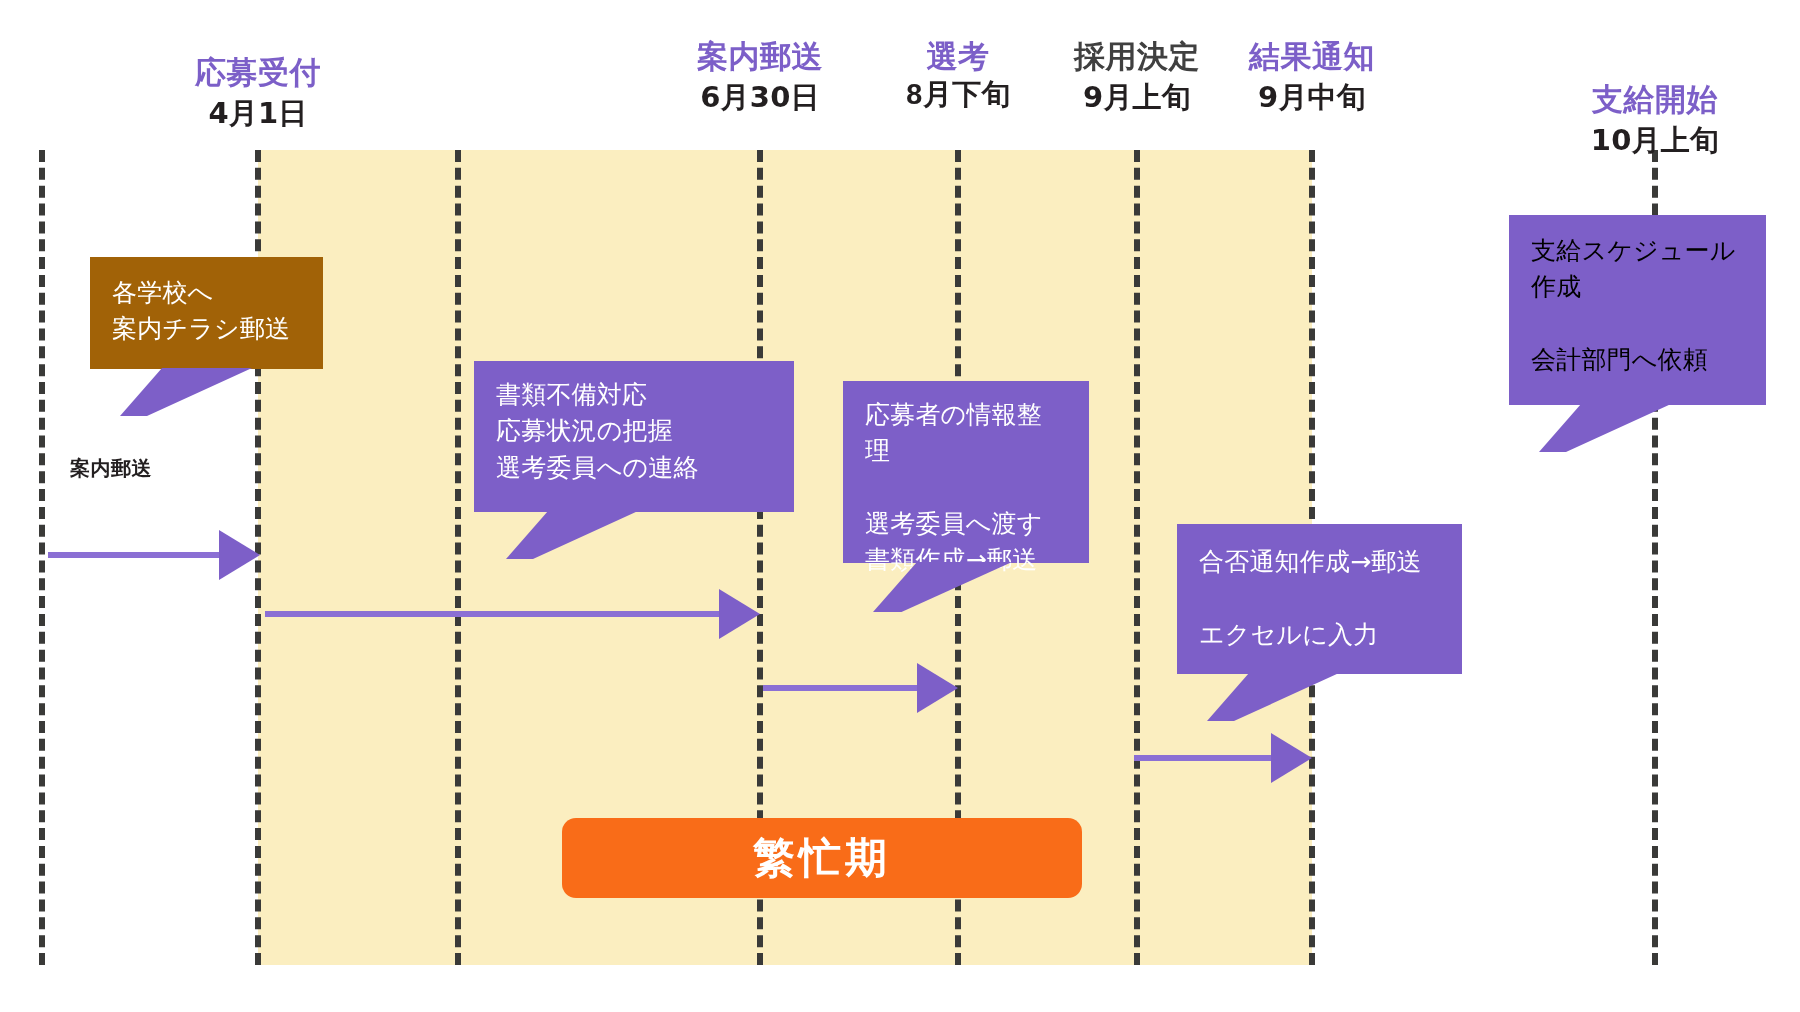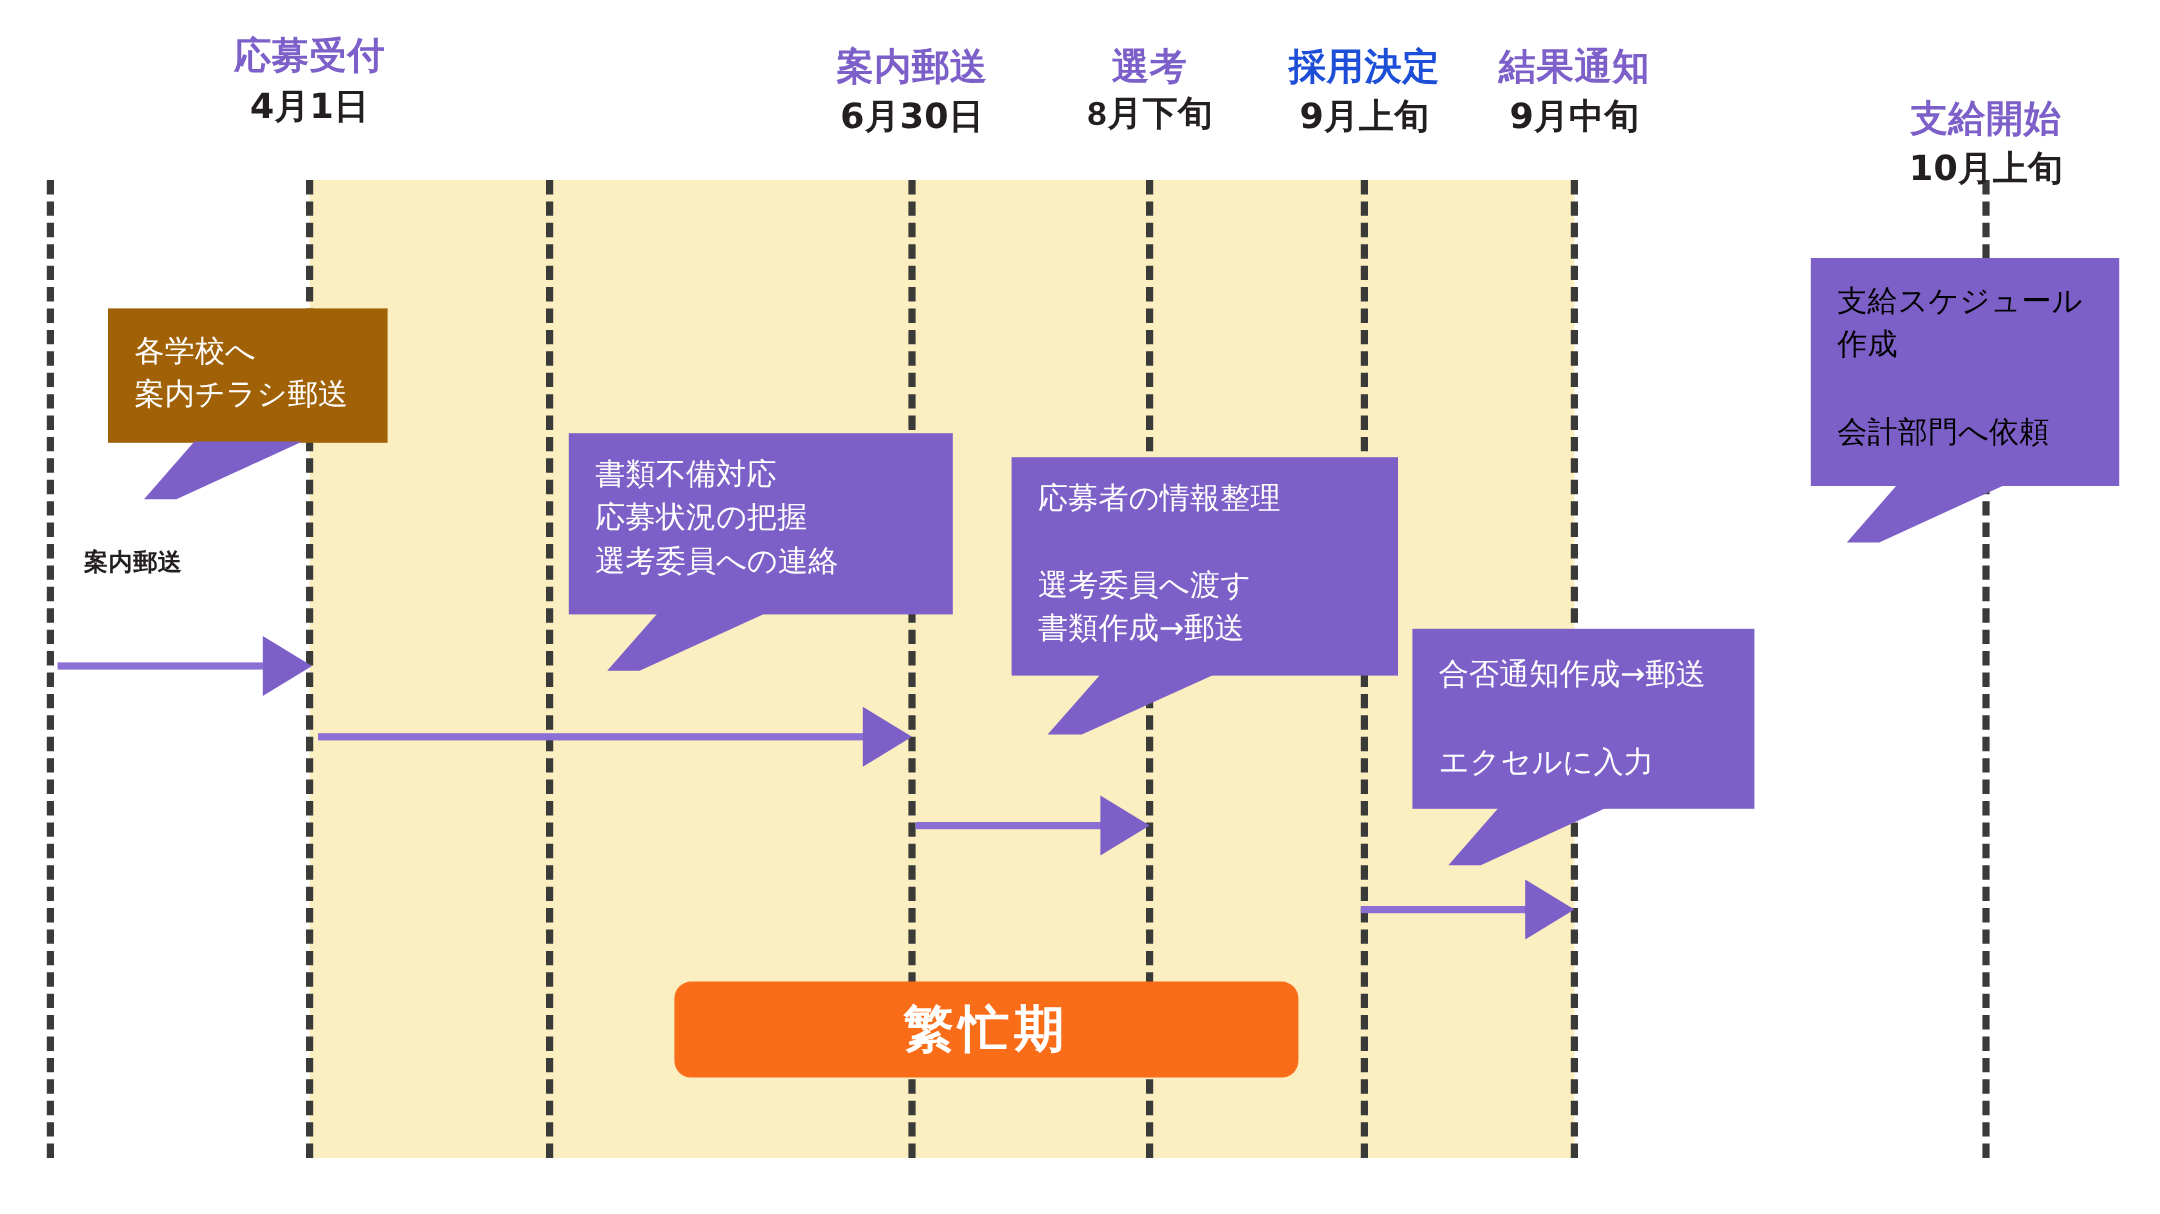--- a/index.html
+++ b/index.html
@@ -131,34 +131,34 @@
       <div class="vline" style="left: 255px; top: 150px; height: 815px; border-left-color: rgb(58, 58, 56);"></div>
       <div class="vline" style="left: 455px; top: 150px; height: 815px; border-left-color: rgb(58, 58, 56);"></div>
       <div class="vline" style="left: 757px; top: 150px; height: 815px; border-left-color: rgb(58, 58, 56);"></div>
       <div class="vline" style="left: 955px; top: 150px; height: 815px; border-left-color: rgb(58, 58, 56);"></div>
       <div class="vline" style="left: 1134px; top: 150px; height: 815px; border-left-color: rgb(58, 58, 56);"></div>
       <div class="vline" style="left: 1309px; top: 150px; height: 815px; border-left-color: rgb(58, 58, 56);"></div>
       <div class="vline" style="left: 1652px; top: 150px; height: 815px; border-left-color: rgb(58, 58, 56);"></div>
     </div>
 
   <div id="milestones-layer">
-      <div class="milestone" style="left: 258px; top: 31px;">
+      <div class="milestone" style="left: 258px; top: 56px;">
         <span class="ms-title" style="color: rgb(124, 95, 200);">応募受付</span>
         <span class="ms-date" style="color: rgb(35, 31, 32);">4月1日</span>
       </div>
       <div class="milestone" style="left: 760px; top: 40px;">
         <span class="ms-title" style="color: rgb(124, 95, 200);">案内郵送</span>
         <span class="ms-date" style="color: rgb(35, 31, 32);">6月30日</span>
       </div>
       <div class="milestone" style="left: 958px; top: 40px;">
         <span class="ms-title" style="color: rgb(124, 95, 200);">選考</span>
         <span class="ms-date" style="color: rgb(35, 31, 32); font-family: Liberation Mono, monospace;">8月下旬</span>
       </div>
       <div class="milestone" style="left: 1137px; top: 40px;">
-        <span class="ms-title" style="color: #1d4ed8;">採用決定</span>
+        <span class="ms-title" style="color: #404040;">採用決定</span>
         <span class="ms-date" style="color: rgb(35, 31, 32);">9月上旬</span>
       </div>
       <div class="milestone" style="left: 1312px; top: 40px;">
         <span class="ms-title" style="color: rgb(124, 95, 200);">結果通知</span>
         <span class="ms-date" style="color: rgb(35, 31, 32);">9月中旬</span>
       </div>
       <div class="milestone" style="left: 1655px; top: 40px; margin-top: 43px;">
         <span class="ms-title" style="color: rgb(124, 95, 200);">支給開始</span>
         <span class="ms-date" style="color: rgb(35, 31, 32);">10月上旬</span>
       </div>
@@ -192,21 +192,21 @@
         </svg>
       </div>
       <div class="callout" style="left: 474px; top: 361px; width: 320px; height: 151px; padding: 16px 22px; background: rgb(125, 95, 200); color: rgb(255, 255, 255);">
         <span class="co-body">書類不備対応
 応募状況の把握
 選考委員への連絡</span>
         <svg width="132" height="48" style="position: absolute; left: 32px; top: 150px; overflow: visible;">
           <polygon points="42,0 132,0 27,48 0,48" fill="#7D5FC8"></polygon>
         </svg>
       </div>
-      <div class="callout" style="left: 843px; top: 381px; width: 322px; height: 182px; padding: 16px 22px; background: rgb(125, 95, 200); color: rgb(255, 255, 255);">
+      <div class="callout" style="left: 843px; top: 381px; width: 246px; height: 182px; padding: 16px 22px; background: rgb(125, 95, 200); color: rgb(255, 255, 255);">
         <span class="co-body">応募者の情報整理
 
 選考委員へ渡す
 書類作成→郵送</span>
         <svg width="139" height="50" style="position: absolute; left: 30px; top: 181px; overflow: visible;">
           <polygon points="44,0 139,0 28.5,50 0,50" fill="#7D5FC8"></polygon>
         </svg>
       </div>
       <div class="callout" style="left: 1177px; top: 524px; width: 285px; height: 150px; padding: 20px 22px; background: rgb(125, 95, 200); color: rgb(255, 255, 255);">
         <span class="co-body">合否通知作成→郵送

